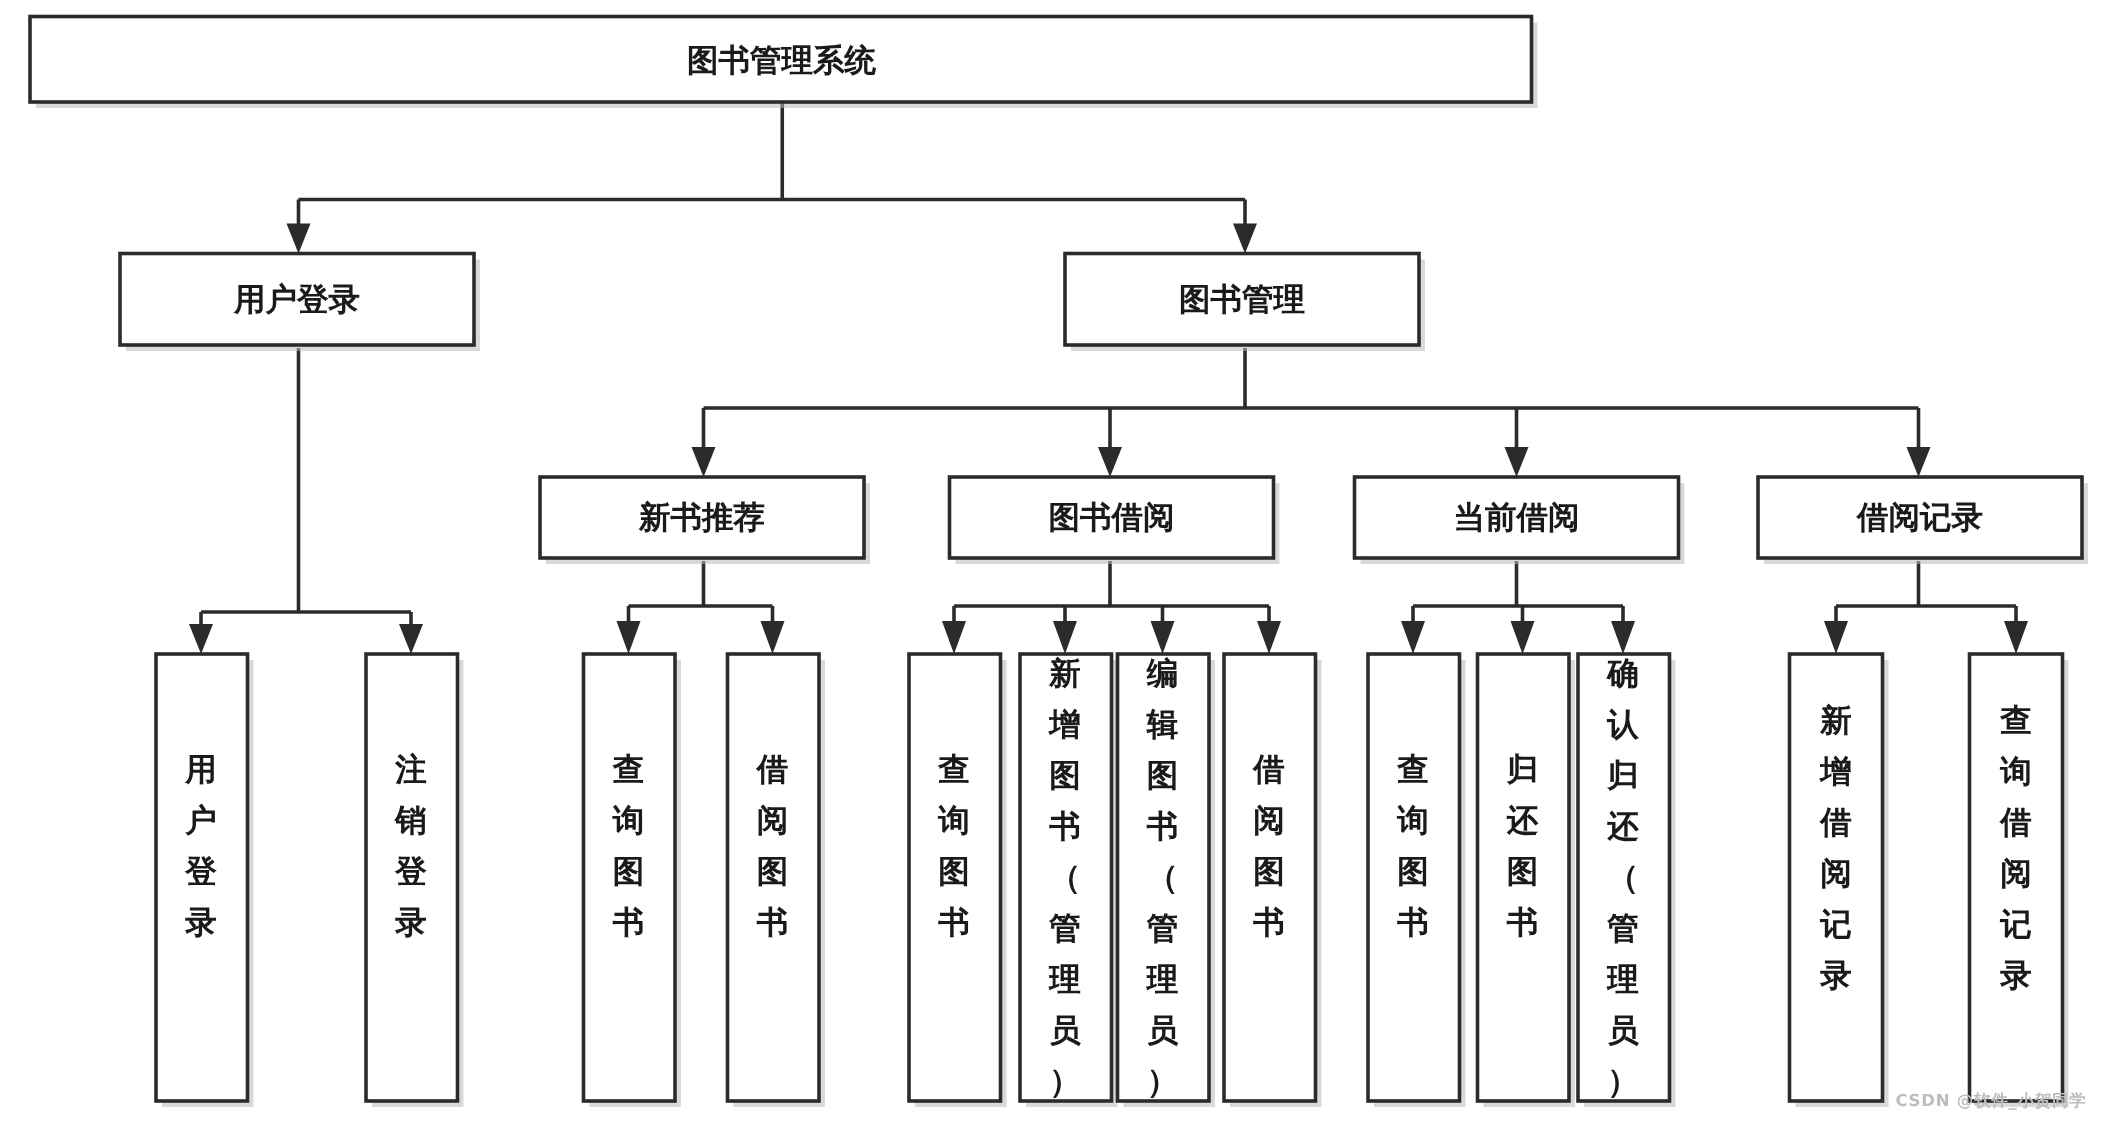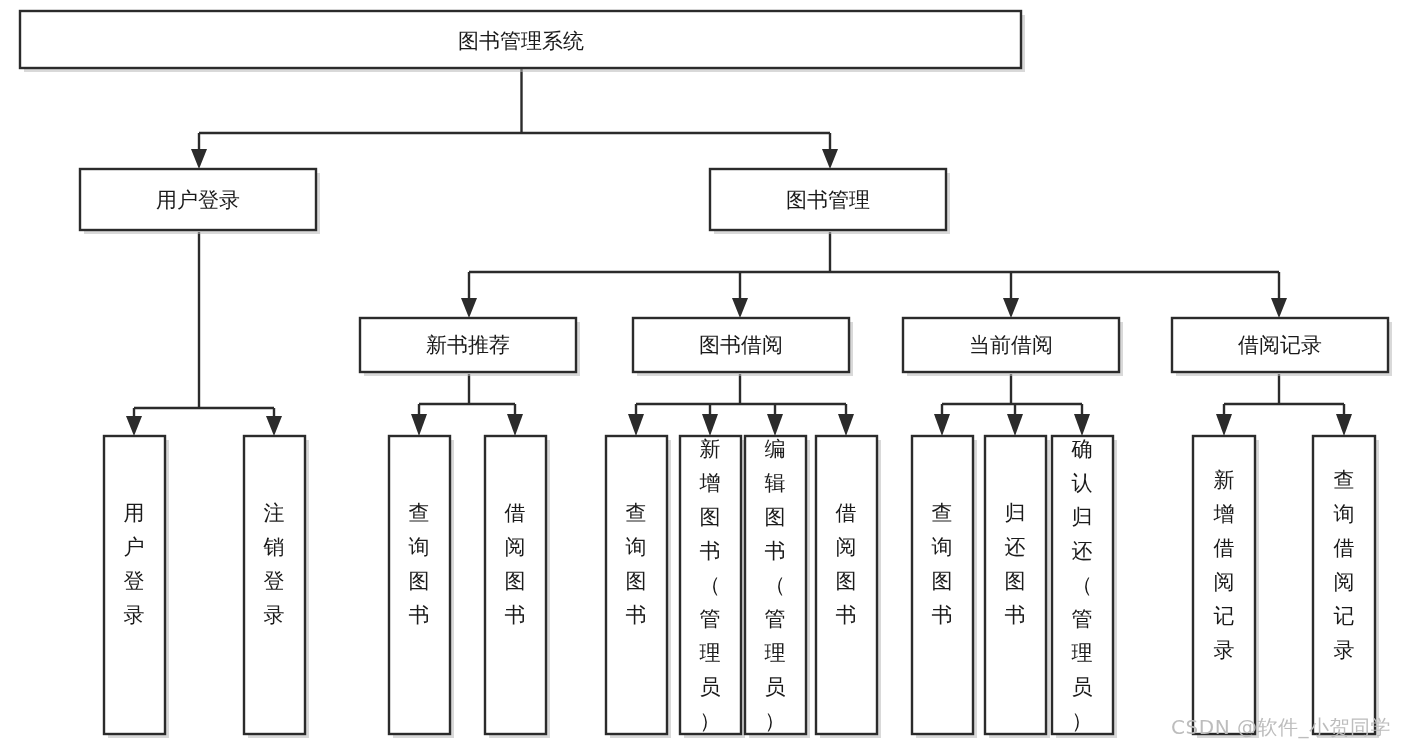--- a/index.html
+++ b/index.html
@@ -12,20 +12,21 @@
     width: 1405px;
     height: 747px;
     overflow: hidden;
     font-family: "DejaVu Sans", "Liberation Sans", sans-serif;
   }
   #diagram-root {
     position: relative;
     width: 1405px;
     height: 747px;
     background: #ffffff;
+    font-weight: bold;
   }
   svg#chart-svg {
     position: absolute;
     top: 0;
     left: 0;
     width: 1405px;
     height: 747px;
     display: block;
   }
   .node-rect {
@@ -58,21 +59,21 @@
     fill: #1a1a1a;
     font-family: "DejaVu Sans", "Liberation Sans", sans-serif;
     font-size: 21px;
     text-anchor: middle;
   }
   .watermark-text {
     position: absolute;
     right: 14px;
     bottom: 6px;
     color: #bdbdbd;
-    font-size: 20px;
+    font-size: 11px;
     font-family: "DejaVu Sans", "Liberation Sans", sans-serif;
     letter-spacing: 0.5px;
     white-space: nowrap;
     user-select: none;
   }
 </style>
 </head>
 <body>
 
 <div id="diagram-root">

